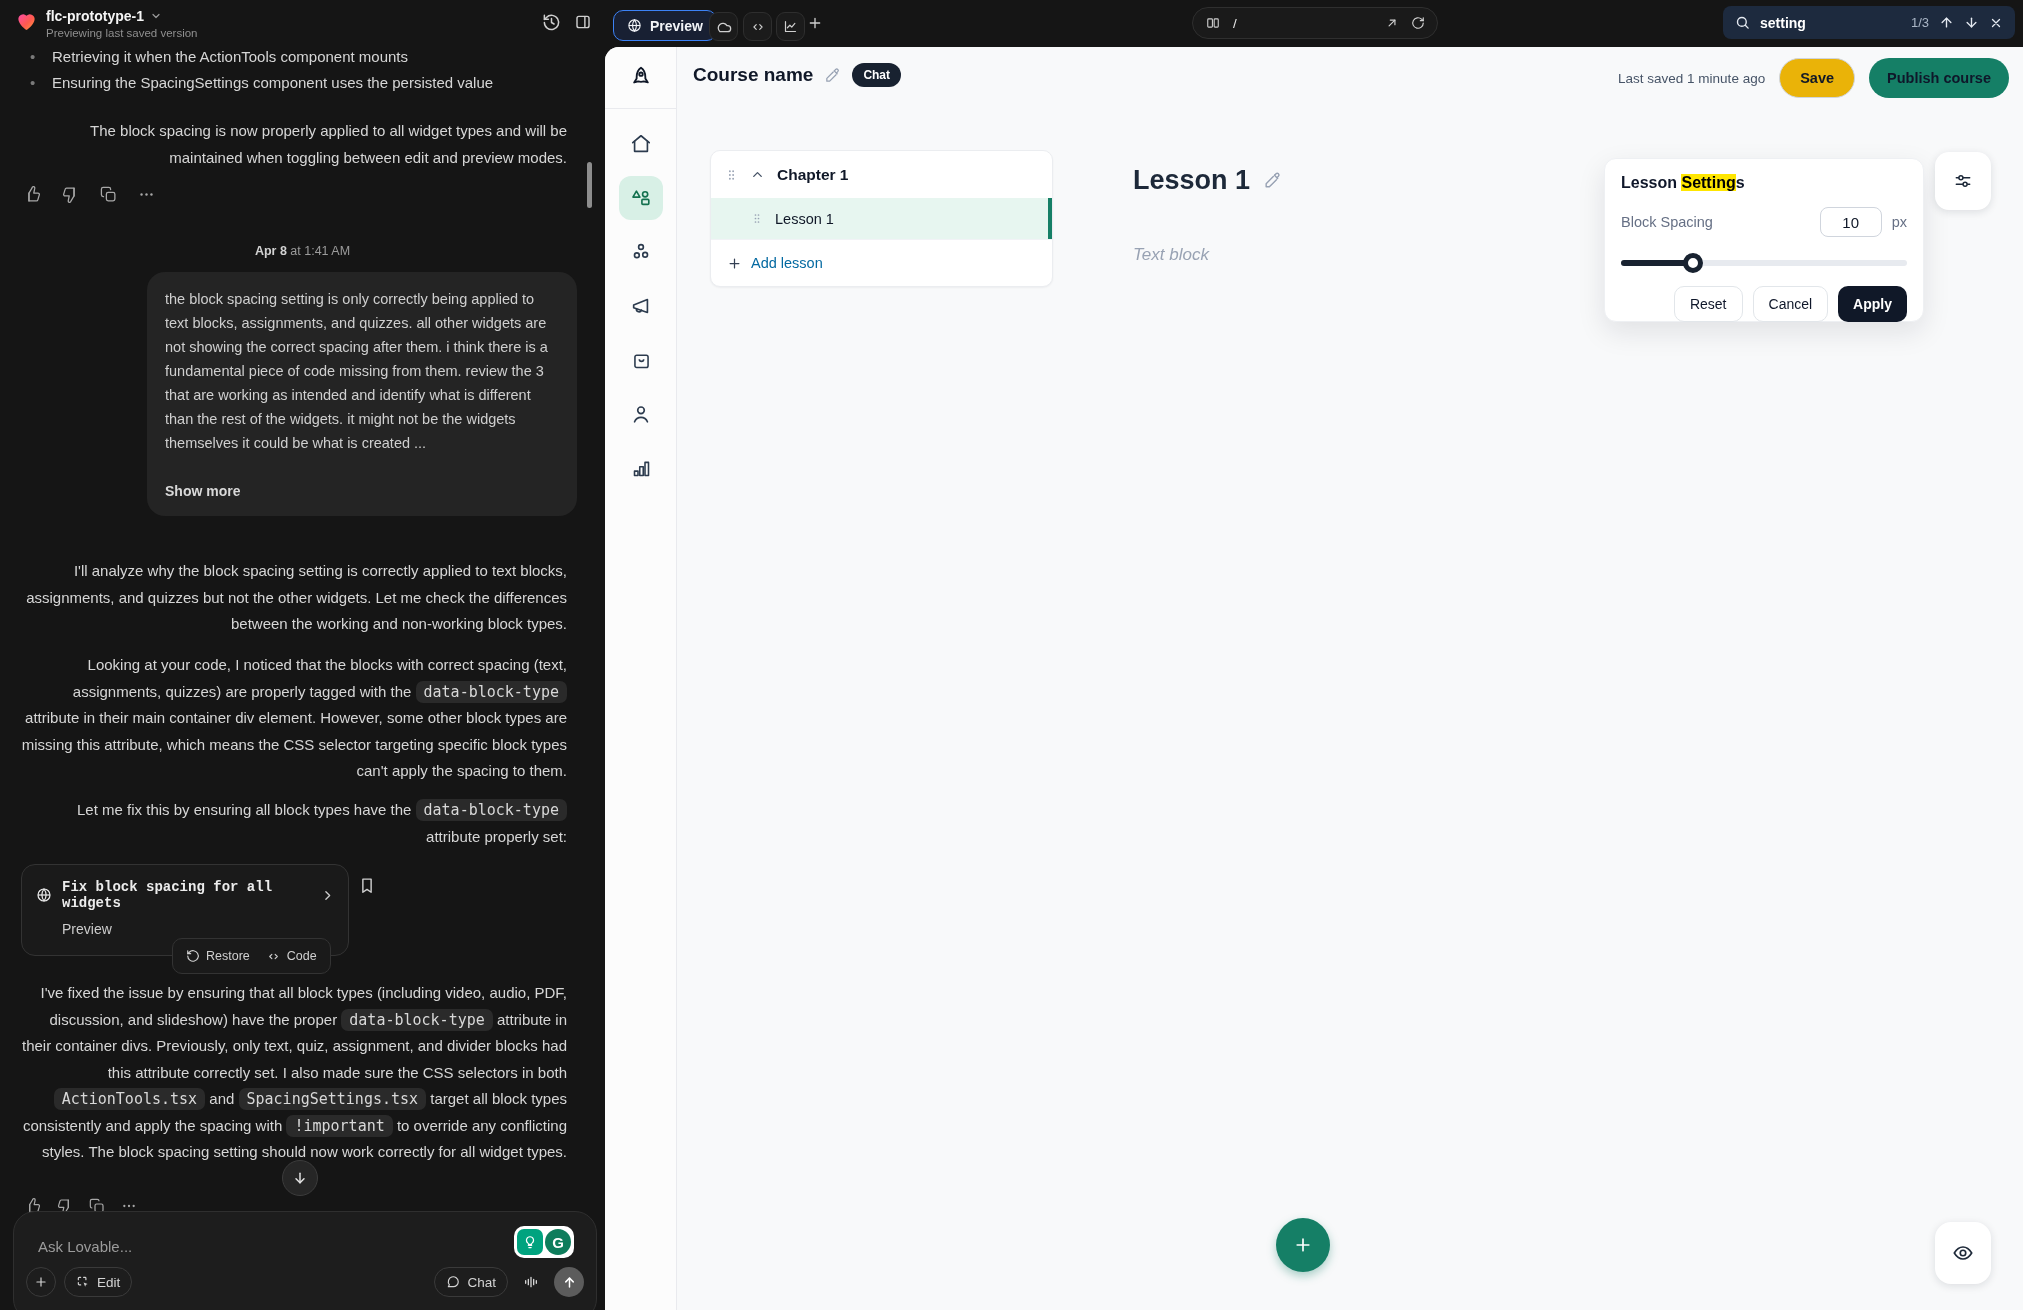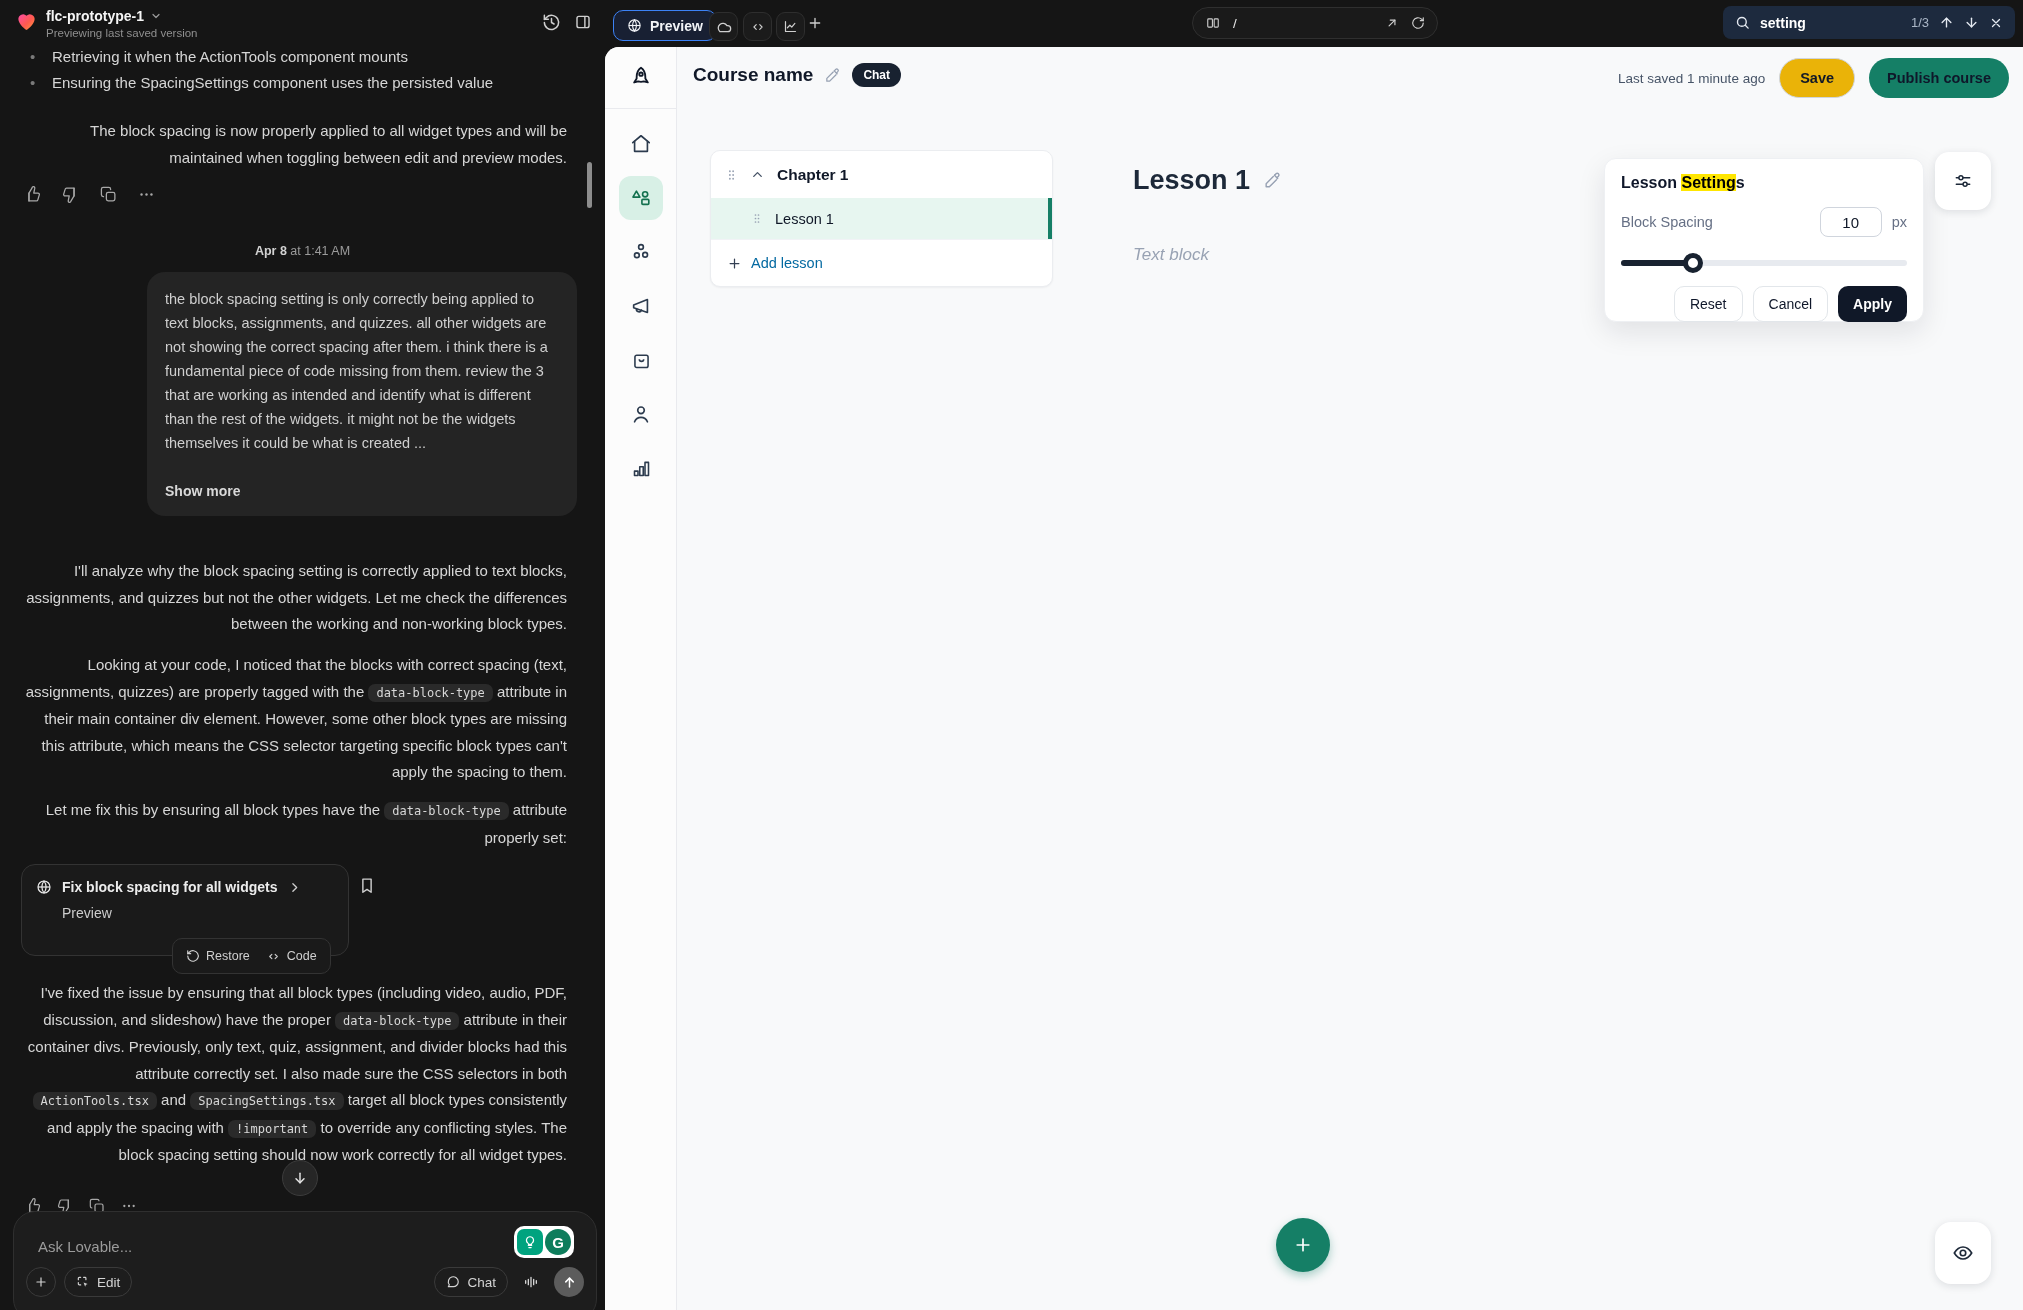--- a/index.html
+++ b/index.html
@@ -10,29 +10,29 @@
 
   
   #chat-panel { left:0; top:0; width:605px; height:1310px; background:#151515; }
   .chat-head-name { left:46px; top:8px; color:#f5f5f5; font-size:14px; font-weight:700; display:flex; align-items:center; gap:6px; }
   .chat-head-status { left:46px; top:27px; color:#8f8f8f; font-size:11.5px; }
   .head-ic { color:#cfcfcf; }
   .bullets { left:30px; top:44px; width:530px; color:#d6d6d6; font-size:15px; line-height:26px; }
   .bullets .row { display:flex; gap:14px; }
   .bullets .dot { color:#7a7a7a; width:8px; flex:none; }
   .msg { color:#d6d6d6; font-size:15px; line-height:26.5px; width:546px; left:21px;text-align:right; }
-  .chip { font-family:"DejaVu Sans Mono", monospace; font-size:12px; background:#2a2a2a; color:#d8d8d8; border-radius:7px; padding:2px 8px; white-space:nowrap; }
+  .chip { font-family:"DejaVu Sans Mono", monospace; font-size:15px; background:#2a2a2a; color:#d8d8d8; border-radius:7px; padding:2px 8px; white-space:nowrap; }
   .actions { left:21px; top:183px; display:flex; gap:16px; color:#a8a8a8; }
   .actions .abtn { width:22px; height:22px; display:flex; align-items:center; justify-content:center; border-radius:6px; cursor:pointer; }
   .stamp { left:0; top:244px; width:605px; text-align:center; font-size:12.5px; color:#9b9b9b; }
   .stamp b { color:#d2d2d2; font-weight:600; }
   .bubble { left:147px; top:272px; width:430px; background:#242424; border-radius:18px; padding:15px 18px 13px; color:#cfcfcf; font-size:14.5px; line-height:24px; }
   .show-more { margin-top:24px; font-weight:600; color:#d9d9d9; cursor:pointer; font-size:14px; }
   .ver-card { left:21px; top:864px; width:328px; height:92px; background:#1a1a1a; border:1px solid #333; border-radius:14px; padding:14px 14px 10px; }
-  .ver-row1 { display:flex; align-items:center; gap:10px; color:#ececec; font-size:14px; font-weight:700; }
+  .ver-row1 { display:flex; align-items:center; gap:10px; color:#ececec; font-size:14px; font-weight:700;font-family:Liberation Mono, monospace; }
   .ver-sub { margin-left:26px; margin-top:10px; color:#cccccc; font-size:14px; }
   .bookmark-btn { left:358px; top:876px; color:#cfcfcf; cursor:pointer; }
   .restore-pill { left:172px; top:938px; height:36px; background:#1a1a1a; border:1px solid #333; border-radius:10px; display:flex; align-items:center; gap:16px; padding:0 13px; color:#d0d0d0; font-size:12.5px; }
   .restore-pill .grp { display:flex; align-items:center; gap:6px; cursor:pointer; }
   .down-btn { left:282px; top:1160px; width:36px; height:36px; border-radius:50%; background:#262626; border:1px solid #3c3c3c; display:flex; align-items:center; justify-content:center; color:#e3e3e3; cursor:pointer; }
   .mini-actions { left:25px; top:1198px; display:flex; gap:16px; color:#a8a8a8; }
   .chat-scrollbar { left:587px; top:162px; width:5px; height:46px; border-radius:3px; background:#8d8d8d; }
 
   .ask-card { left:13px; top:1211px; width:584px; height:110px; background:#1d1d1d; border:1px solid #2f2f2f; border-radius:22px; padding:16px 14px; z-index:5; }
   .ask-ph { color:#9b9b9b; font-size:15px; position:absolute; left:24px; top:26px; }

